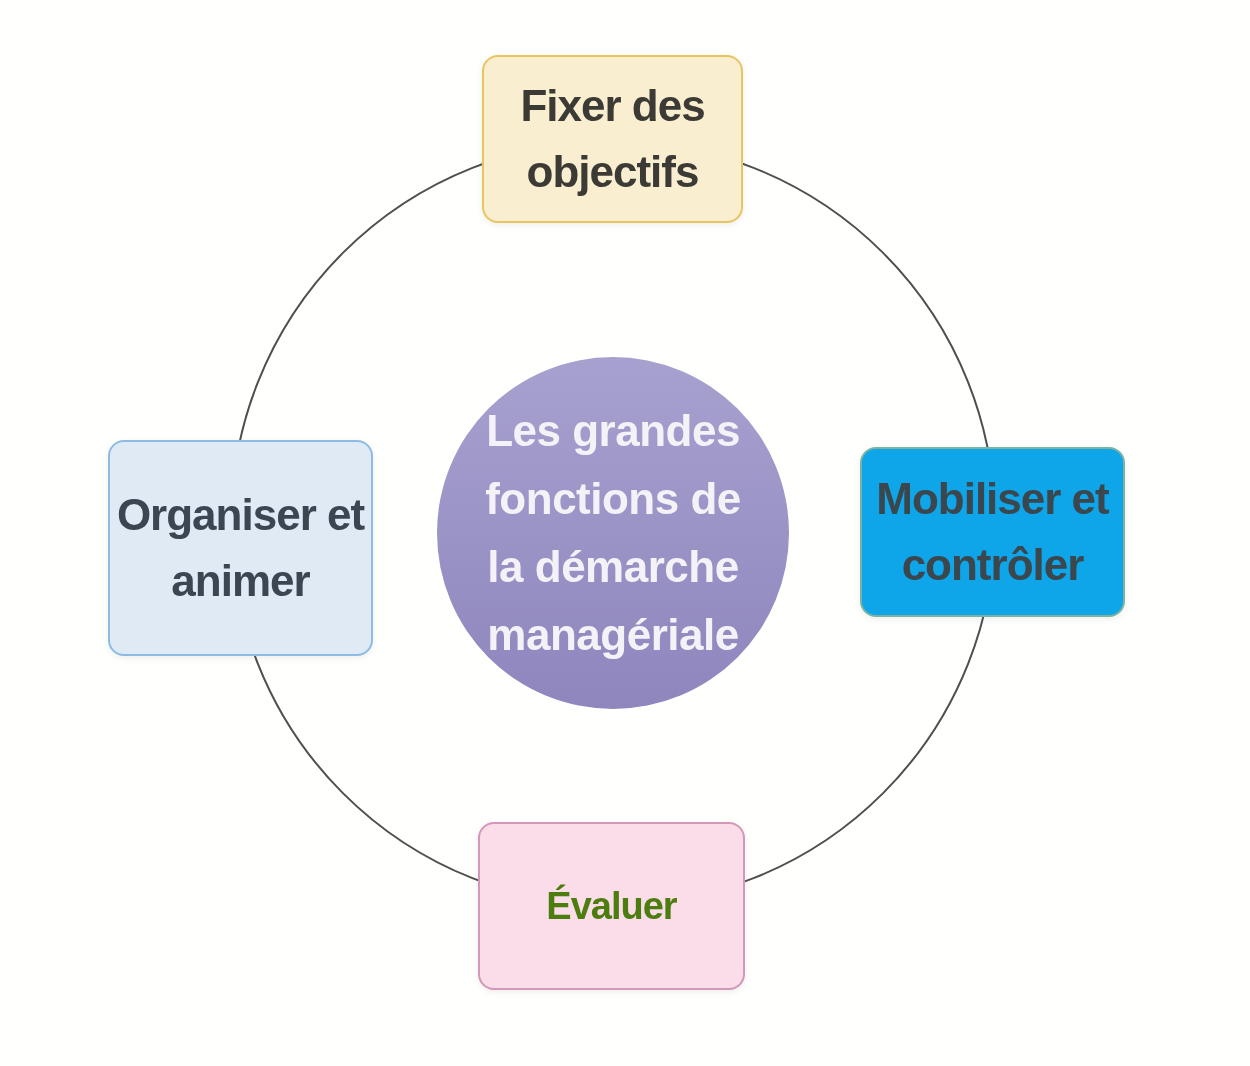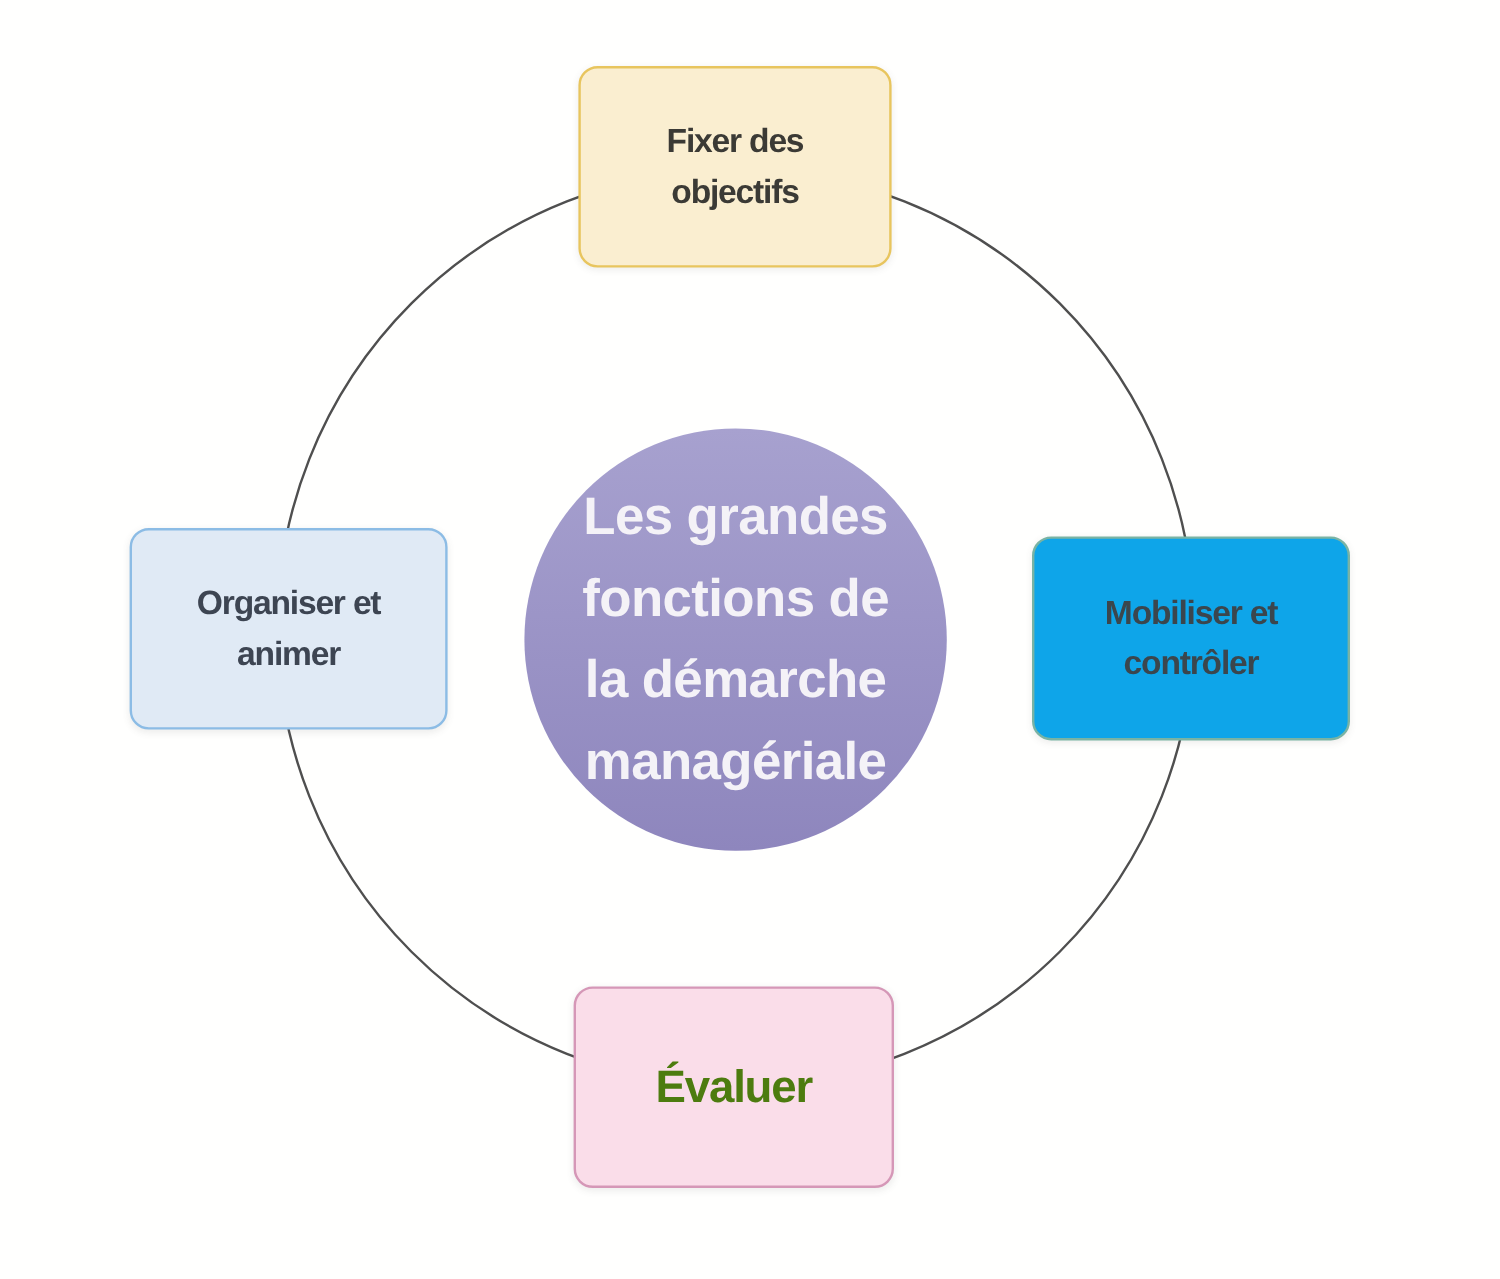--- a/index.html
+++ b/index.html
@@ -55,26 +55,26 @@
     border-width: 2.5px;
     display: flex;
     align-items: center;
     justify-content: center;
     text-align: center;
     box-shadow: 0 2px 6px rgba(80, 80, 80, 0.10);
   }
   .node .node-label {
     white-space: pre-line;
     font-weight: 700;
-    font-size: 28px;
+    font-size: 44px;
     line-height: 1.5;
     letter-spacing: -1px;
   }
   .node-top    { left: 482px; top: 55px;  width: 261px; height: 168px; }
-  .node-left   { left: 108px; top: 440px; width: 265px; height: 168px; }
+  .node-left   { left: 108px; top: 440px; width: 265px; height: 216px; }
   .node-right  { left: 860px; top: 447px; width: 265px; height: 170px; }
   .node-bottom { left: 478px; top: 822px; width: 267px; height: 168px; }
   .node-bottom .node-label { font-size: 38px; }
 </style>
 </head>
 <body>
 
 <div class="canvas" style="background: rgb(255, 255, 254);">
 
   <div class="cycle-ring" style="border-color: rgb(79, 79, 79);"></div>

